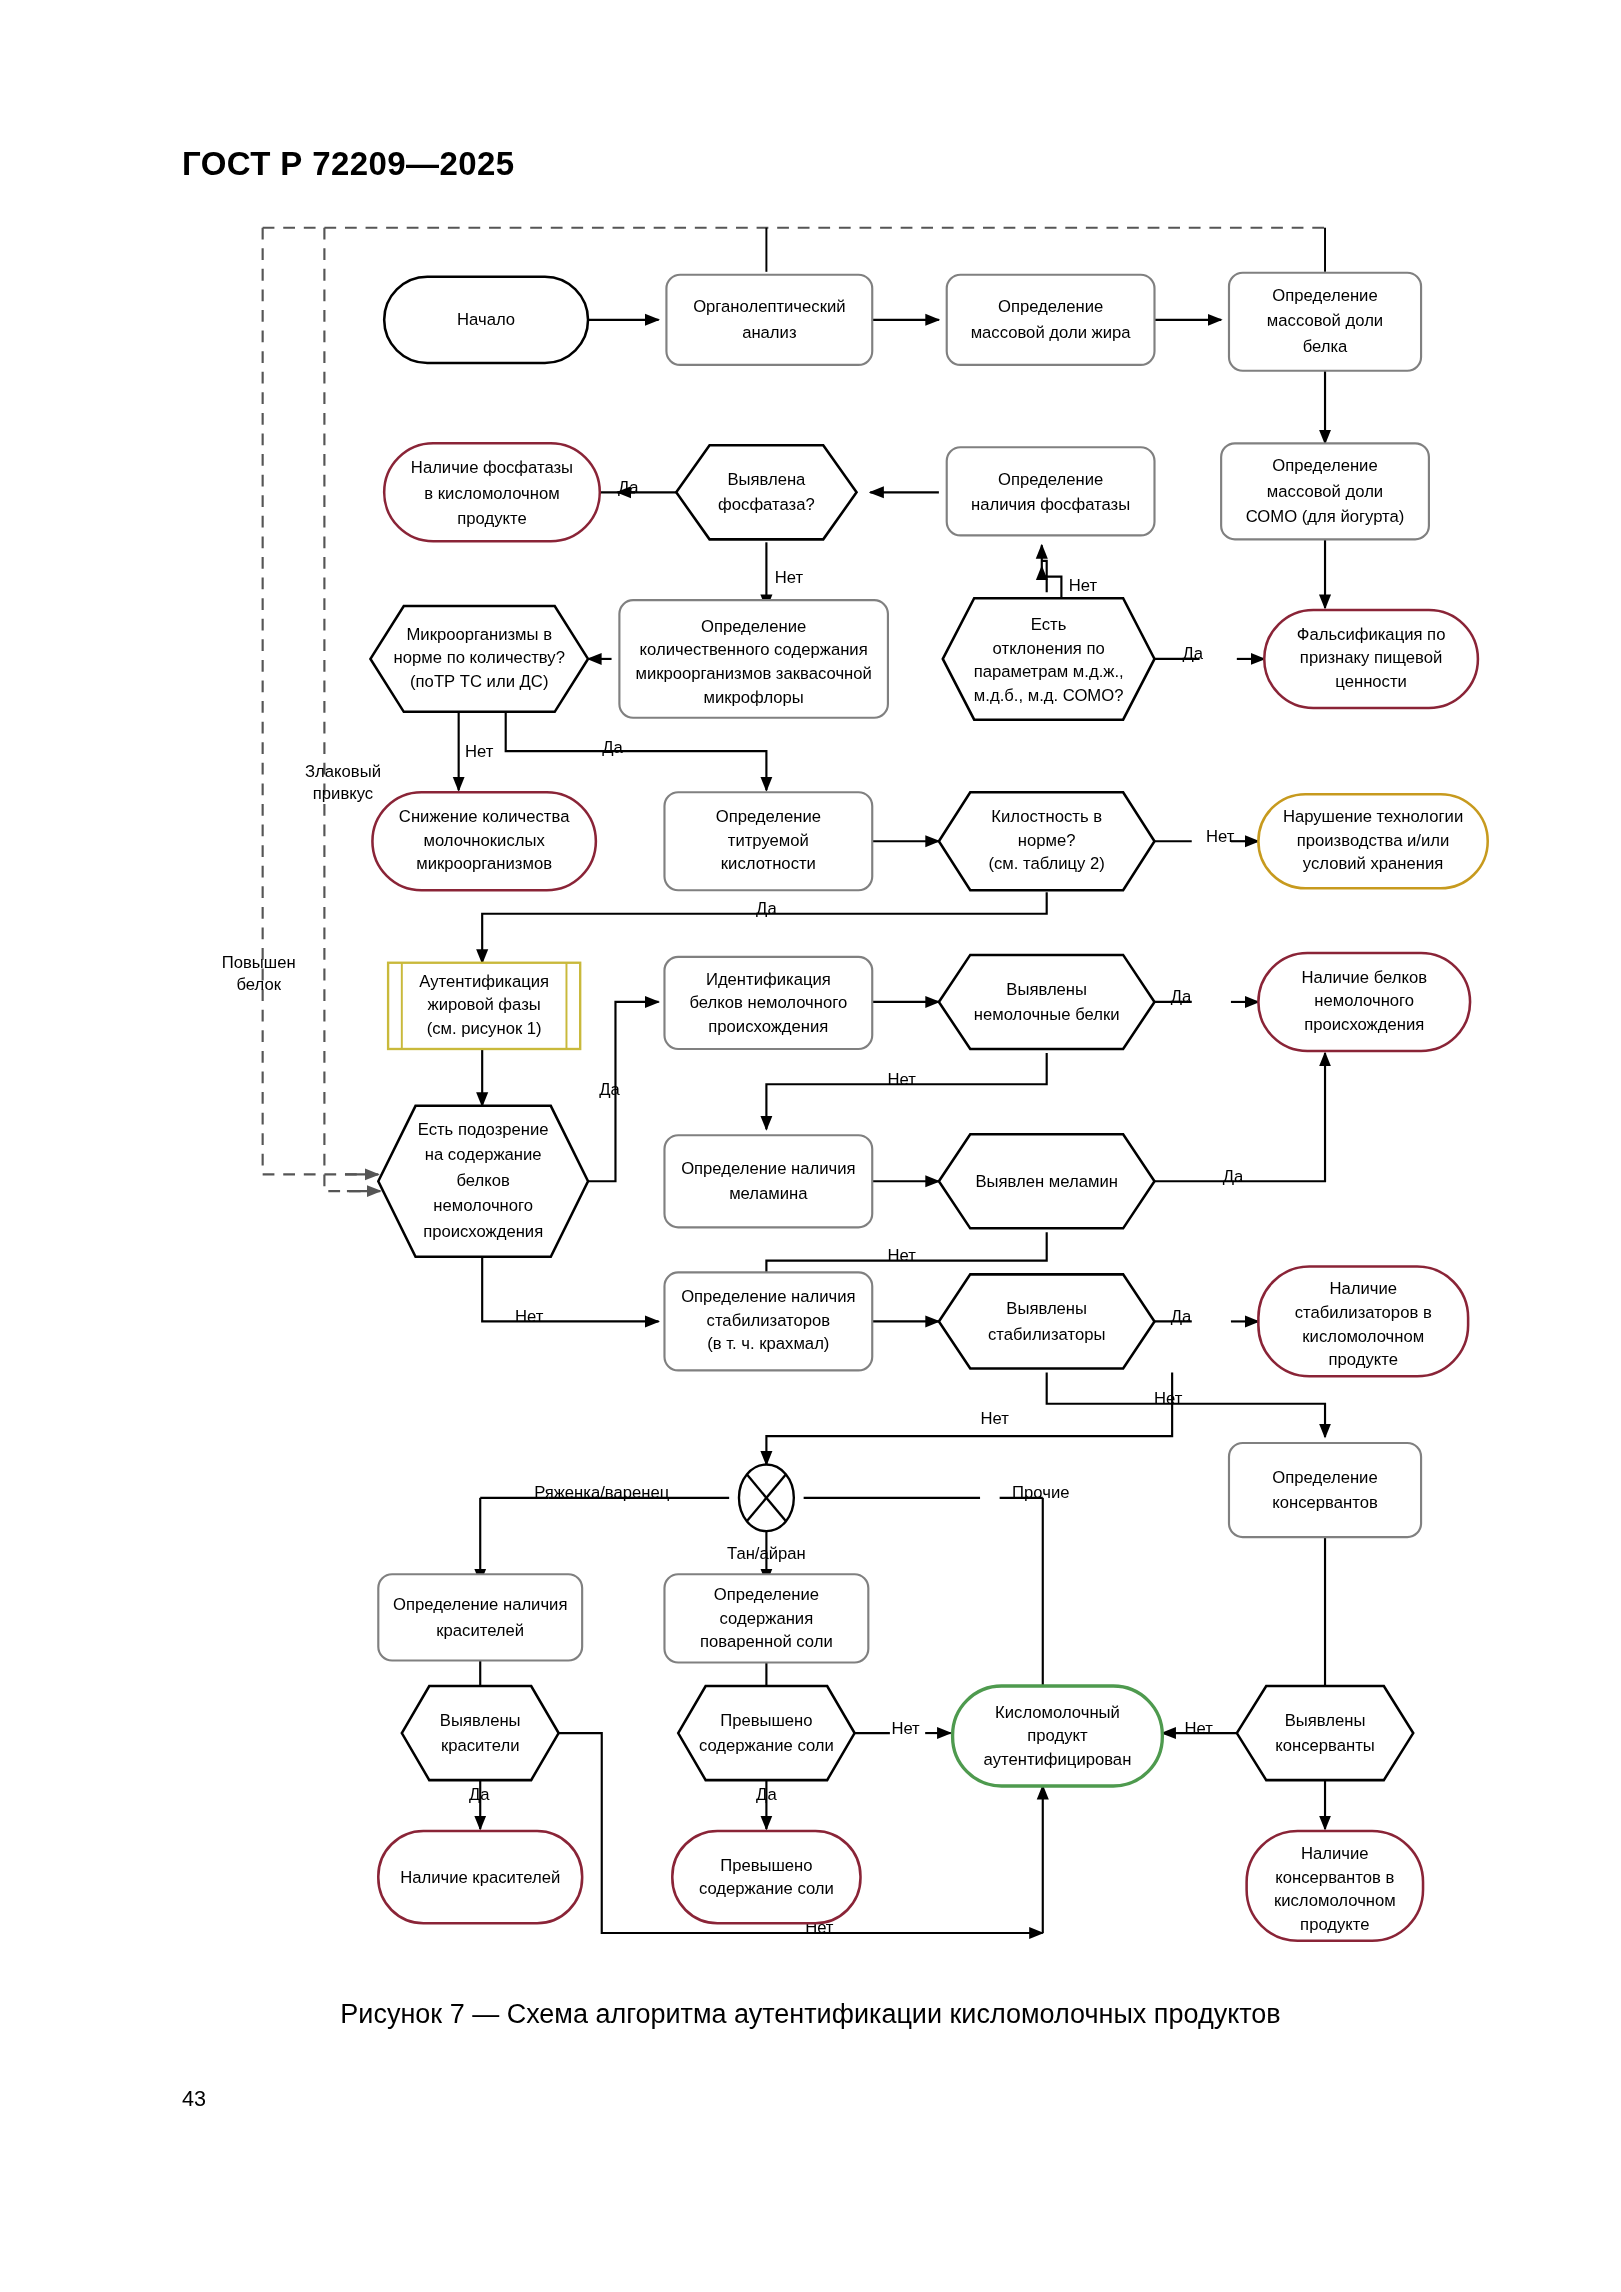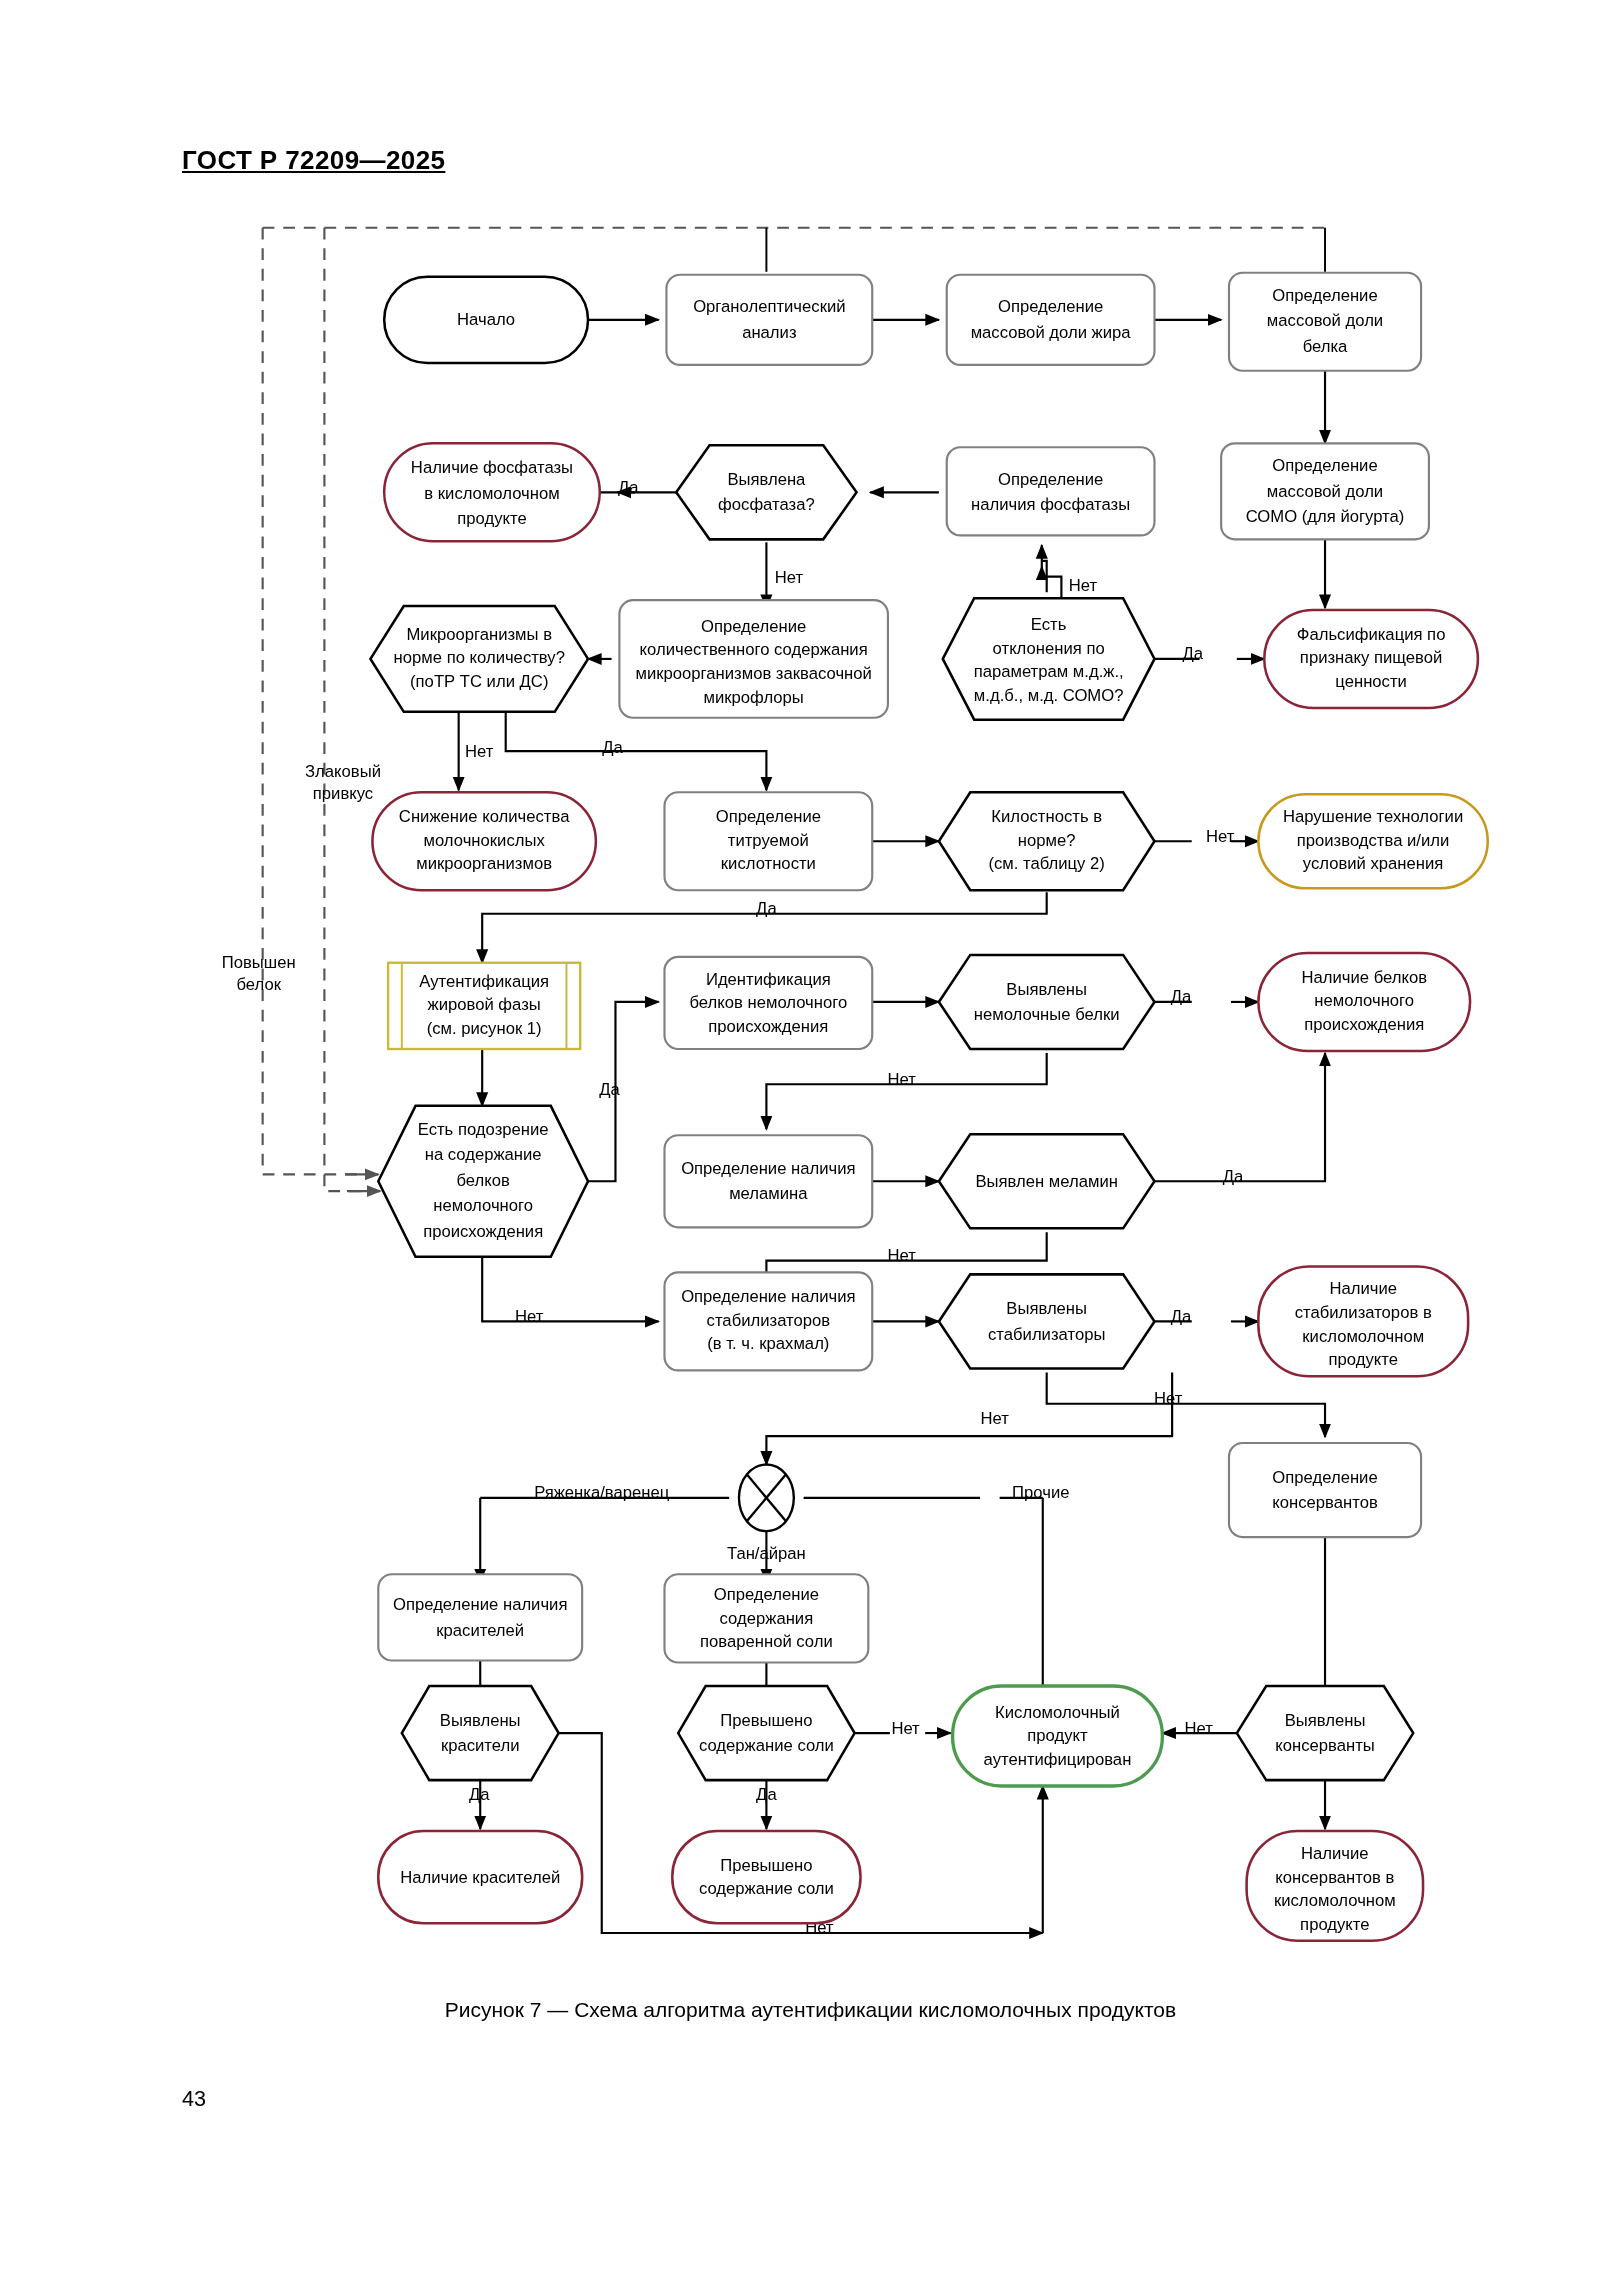--- a/index.html
+++ b/index.html
@@ -5,29 +5,29 @@
 <style>
   html,body{margin:0;padding:0;background:#fff;}
   body{
     width:1621px;height:2293px;
     font-family:"Liberation Sans","DejaVu Sans",sans-serif;
     color:#000;position:relative;overflow:hidden;
   }
   .page{position:relative;width:1621px;height:2293px;}
   .doc-header{
     position:absolute;left:182px;top:145px;
-    font-size:26px;font-weight:bold;letter-spacing:0.4px;text-decoration:underline;
+    font-size:33px;font-weight:bold;letter-spacing:0.4px;
   }
   .page-number{
     position:absolute;left:182px;top:2086px;
     font-size:21.6px;
   }
   .figure-caption{
     position:absolute;left:0;top:1995px;width:1621px;
-    text-align:center;font-size:21px;line-height:1.45;
+    text-align:center;font-size:27px;line-height:1.45;
   }
   .figure-caption div{white-space:pre;}
   svg#flow{position:absolute;left:0;top:0;width:1621px;height:2293px;}
   svg#flow text{font-family:"Liberation Sans","DejaVu Sans",sans-serif;font-size:17px;fill:#000;}
   .nodelabel{text-anchor:middle;dominant-baseline:middle;}
   .edgelabel{text-anchor:middle;dominant-baseline:middle;font-size:16px;}
   .sidelabel{text-anchor:middle;dominant-baseline:middle;font-size:17px;}
 </style>
 </head>
 <body>

